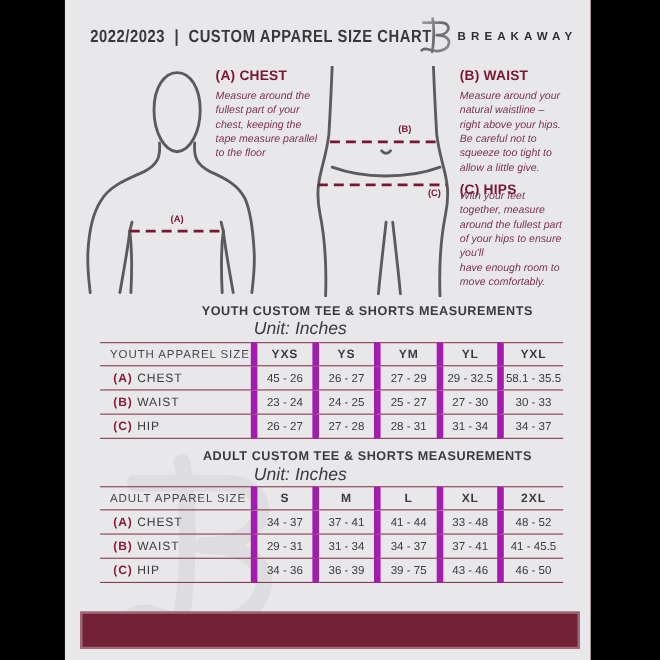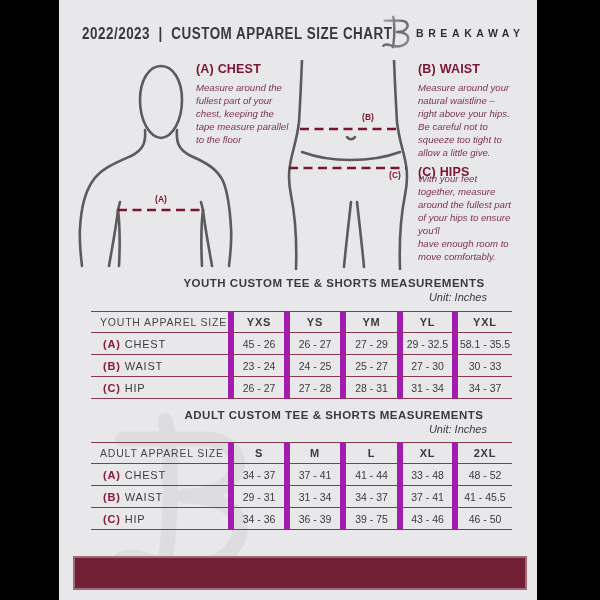--- a/index.html
+++ b/index.html
@@ -14,21 +14,21 @@
   .brand{left:357px;top:27px;font-size:10.5px;font-weight:700;color:#2f2f31;letter-spacing:4.6px;white-space:pre;}
 
   
   .inst-h{font-size:12.5px;font-weight:700;color:#7b1430;letter-spacing:.2px;}
   .inst-b{font-size:9.6px;font-style:italic;color:#7c3153;line-height:13px;white-space:pre-line;}
   .marker{font-size:8.5px;font-weight:700;color:#7b1430;text-align:center;width:26px;}
 
   
   .sec-title{left:0;width:550px;text-align:center;font-size:11.5px;font-weight:700;
              color:#3b3b3e;letter-spacing:.5px;}
-  .sec-unit{left:0;width:428px;text-align:right;font-size:11px;font-style:italic;color:#3b3b3e;}
+  .sec-unit{left:0;width:428px;text-align:center;font-size:16px;font-style:italic;color:#3b3b3e;}
 
   
   .tbl{left:32px;width:421px;display:grid;grid-template-columns:137px 56px 56px 57px 55px 60px;}
   .tbl .cell{display:flex;align-items:center;justify-content:center;font-size:10.5px;color:#3b3b3e;
              border-bottom:1.4px solid #8a3a50;height:21px;}
   .tbl .head{height:20px;font-weight:700;font-size:11px;letter-spacing:.8px;border-top:1.4px solid #8a3a50;}
   .tbl .rowlab{justify-content:flex-start;padding-left:12px;font-size:11px;letter-spacing:.8px;}
   .tbl .sizehead{justify-content:flex-start;padding-left:9px;font-weight:400;font-size:10.5px;
                  letter-spacing:.8px;color:#47474a;}
   .tbl .vline{border-left:6px solid #a21caf;}

